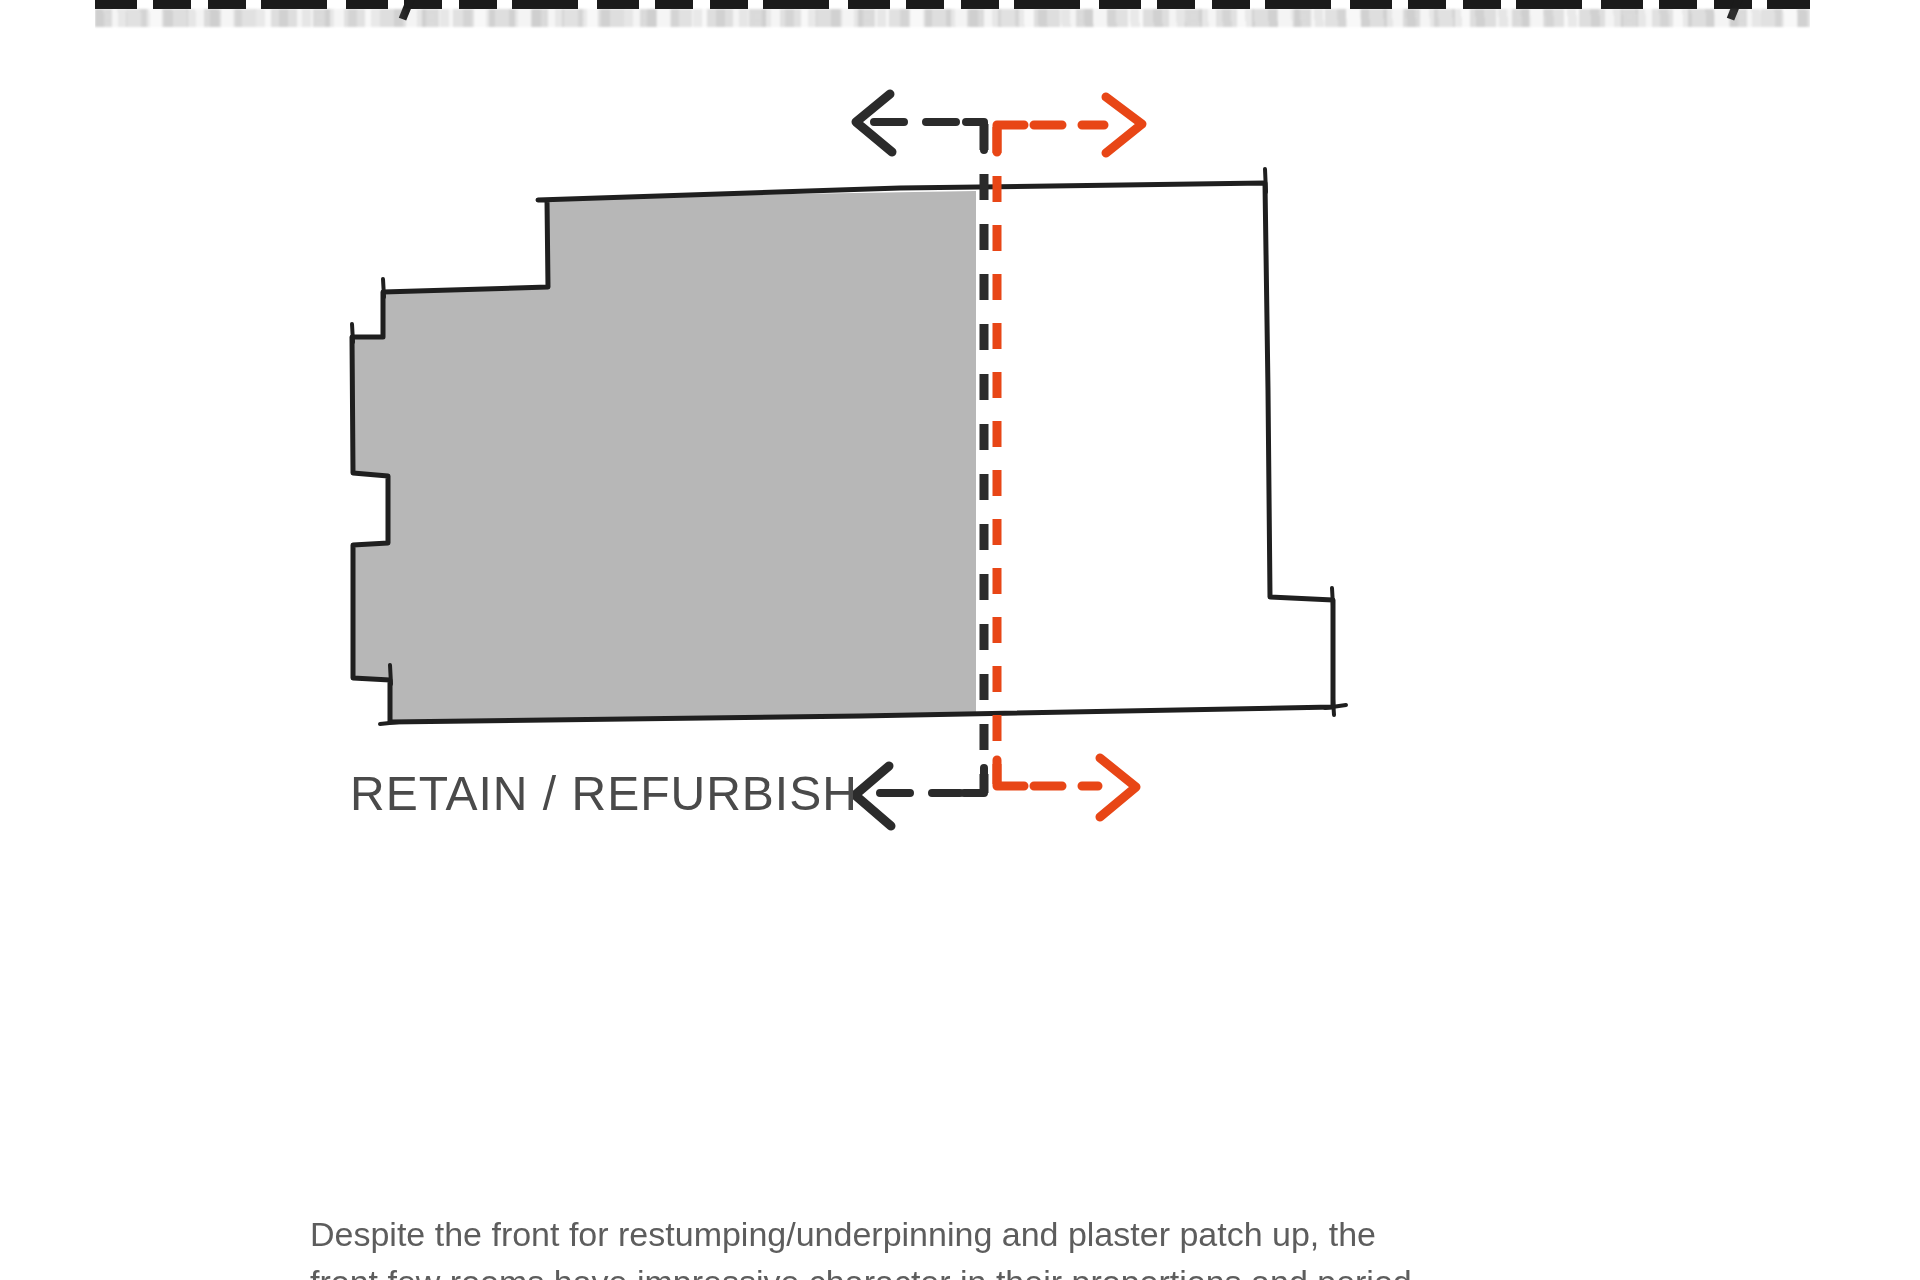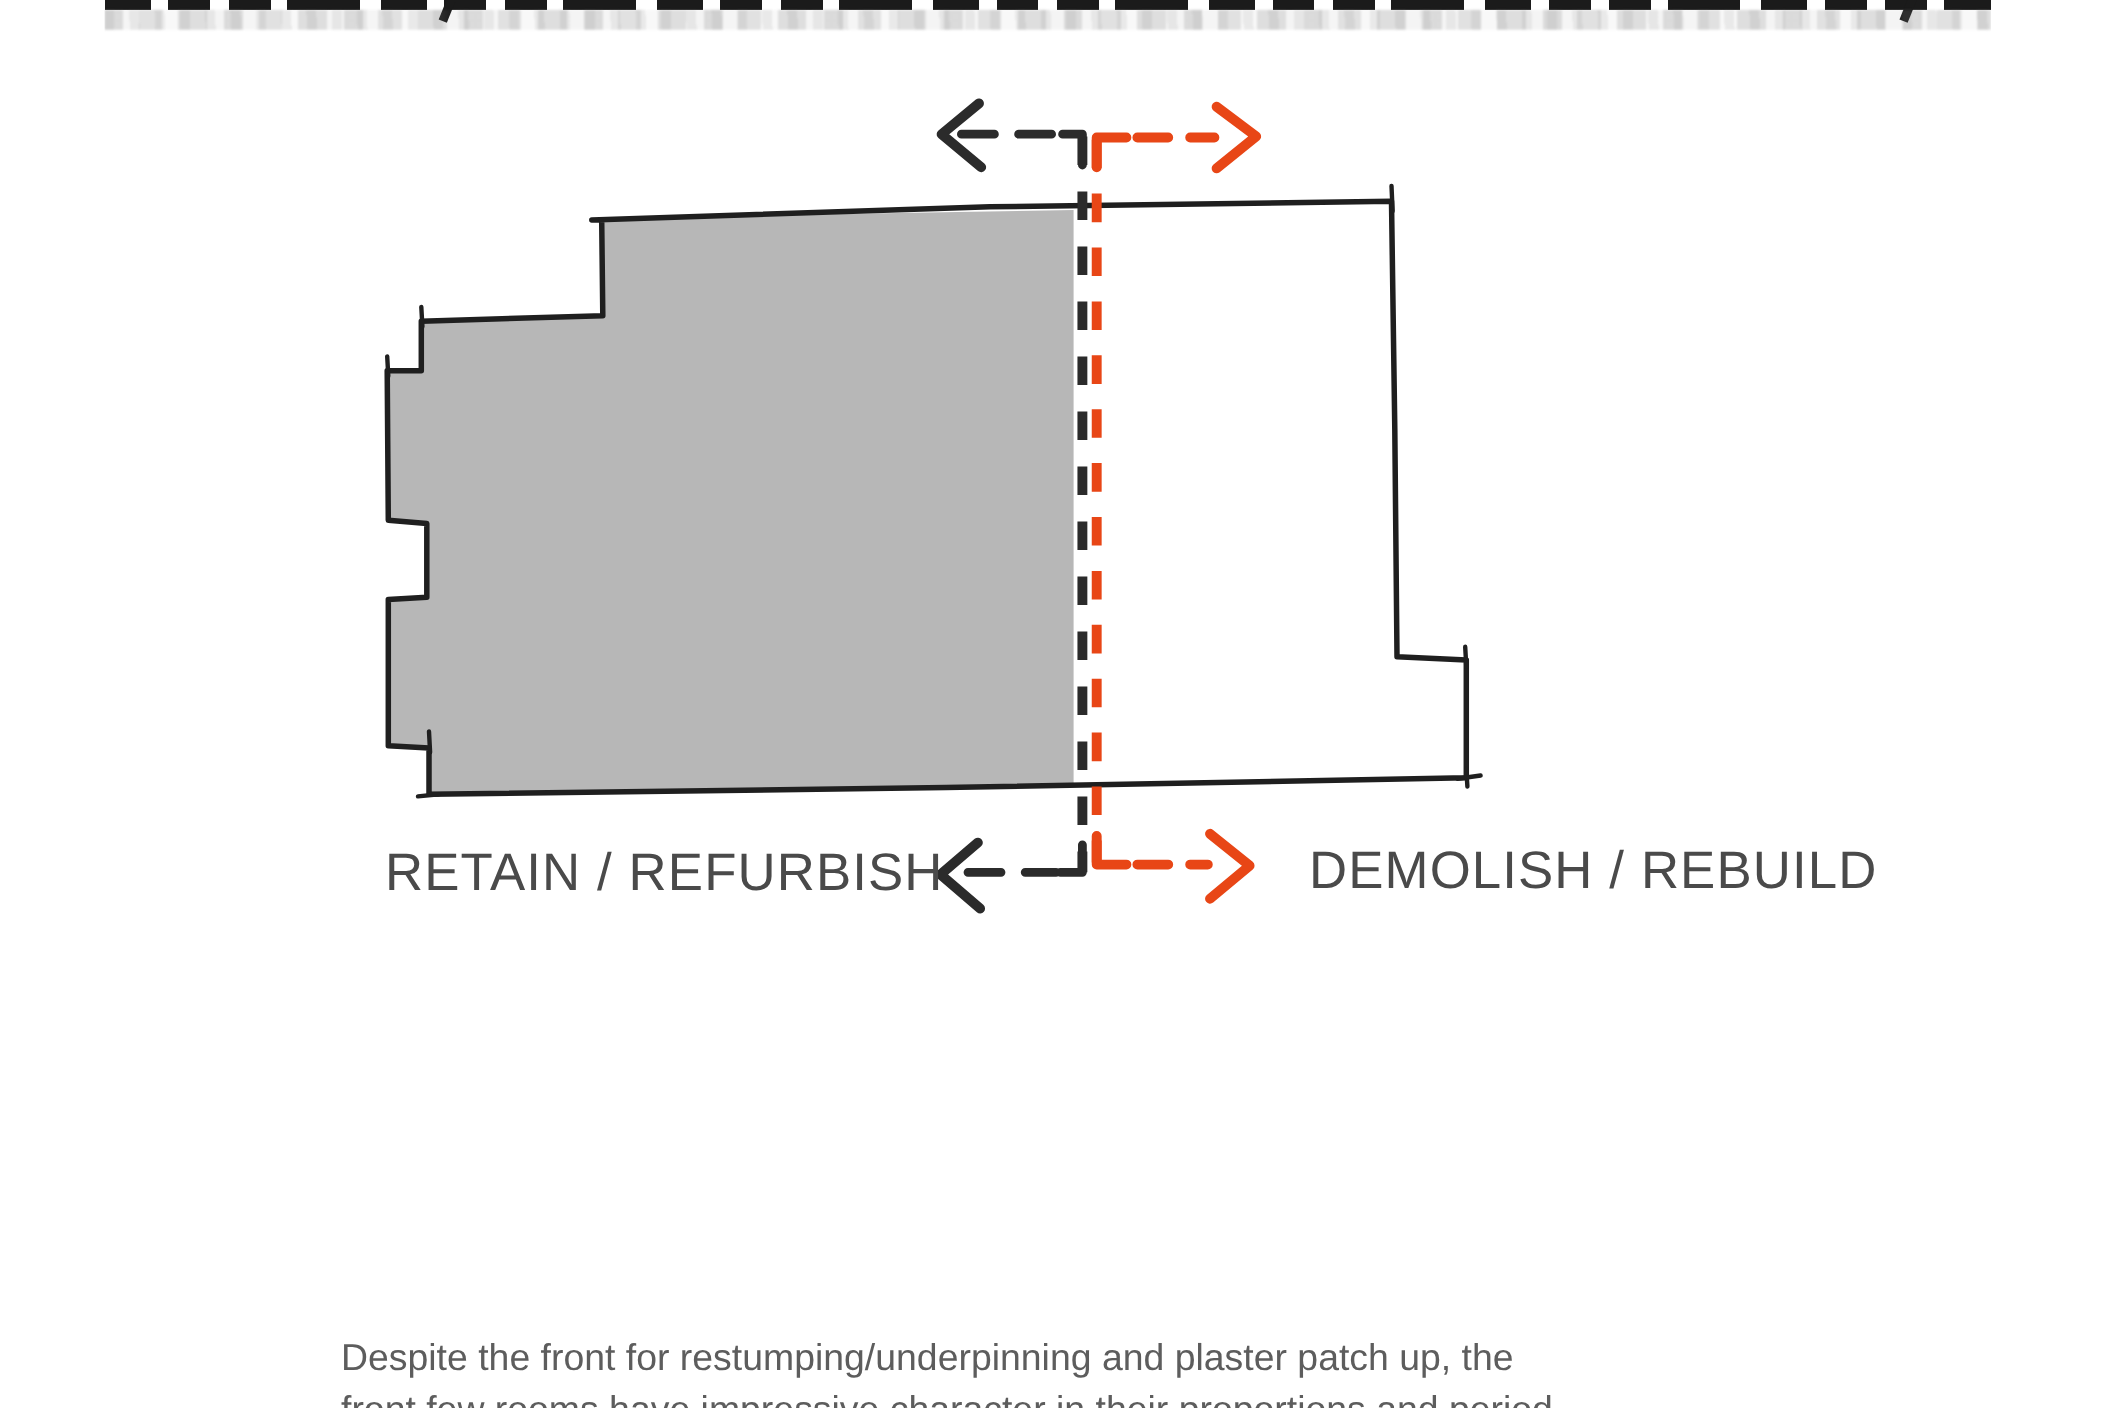--- a/index.html
+++ b/index.html
@@ -155,20 +155,19 @@
     </g>
 
     <g fill="none" stroke-width="9" stroke-linecap="round" stroke-linejoin="round" stroke="#e84616">
       <path d="M 997,760 L 997,786 L 1024,786"></path>
       <line x1="1034" y1="786" x2="1098" y2="786" stroke-dasharray="28 20"></line>
       <path d="M 1100,758 L 1136,787 L 1100,817"></path>
     </g>
   </svg>
 
   <div class="zone-label retain">RETAIN / REFURBISH</div>
-  <div class="zone-label demolish">DEMOLISH / REBUILD</div>
 
   <div class="caption">
     <span class="cap-line">Despite the front for restumping/underpinning and plaster patch up, the</span>
     <span class="cap-line">front few rooms have impressive character in their proportions and period</span>
   </div>
 
 </div>
 
 </body></html>

